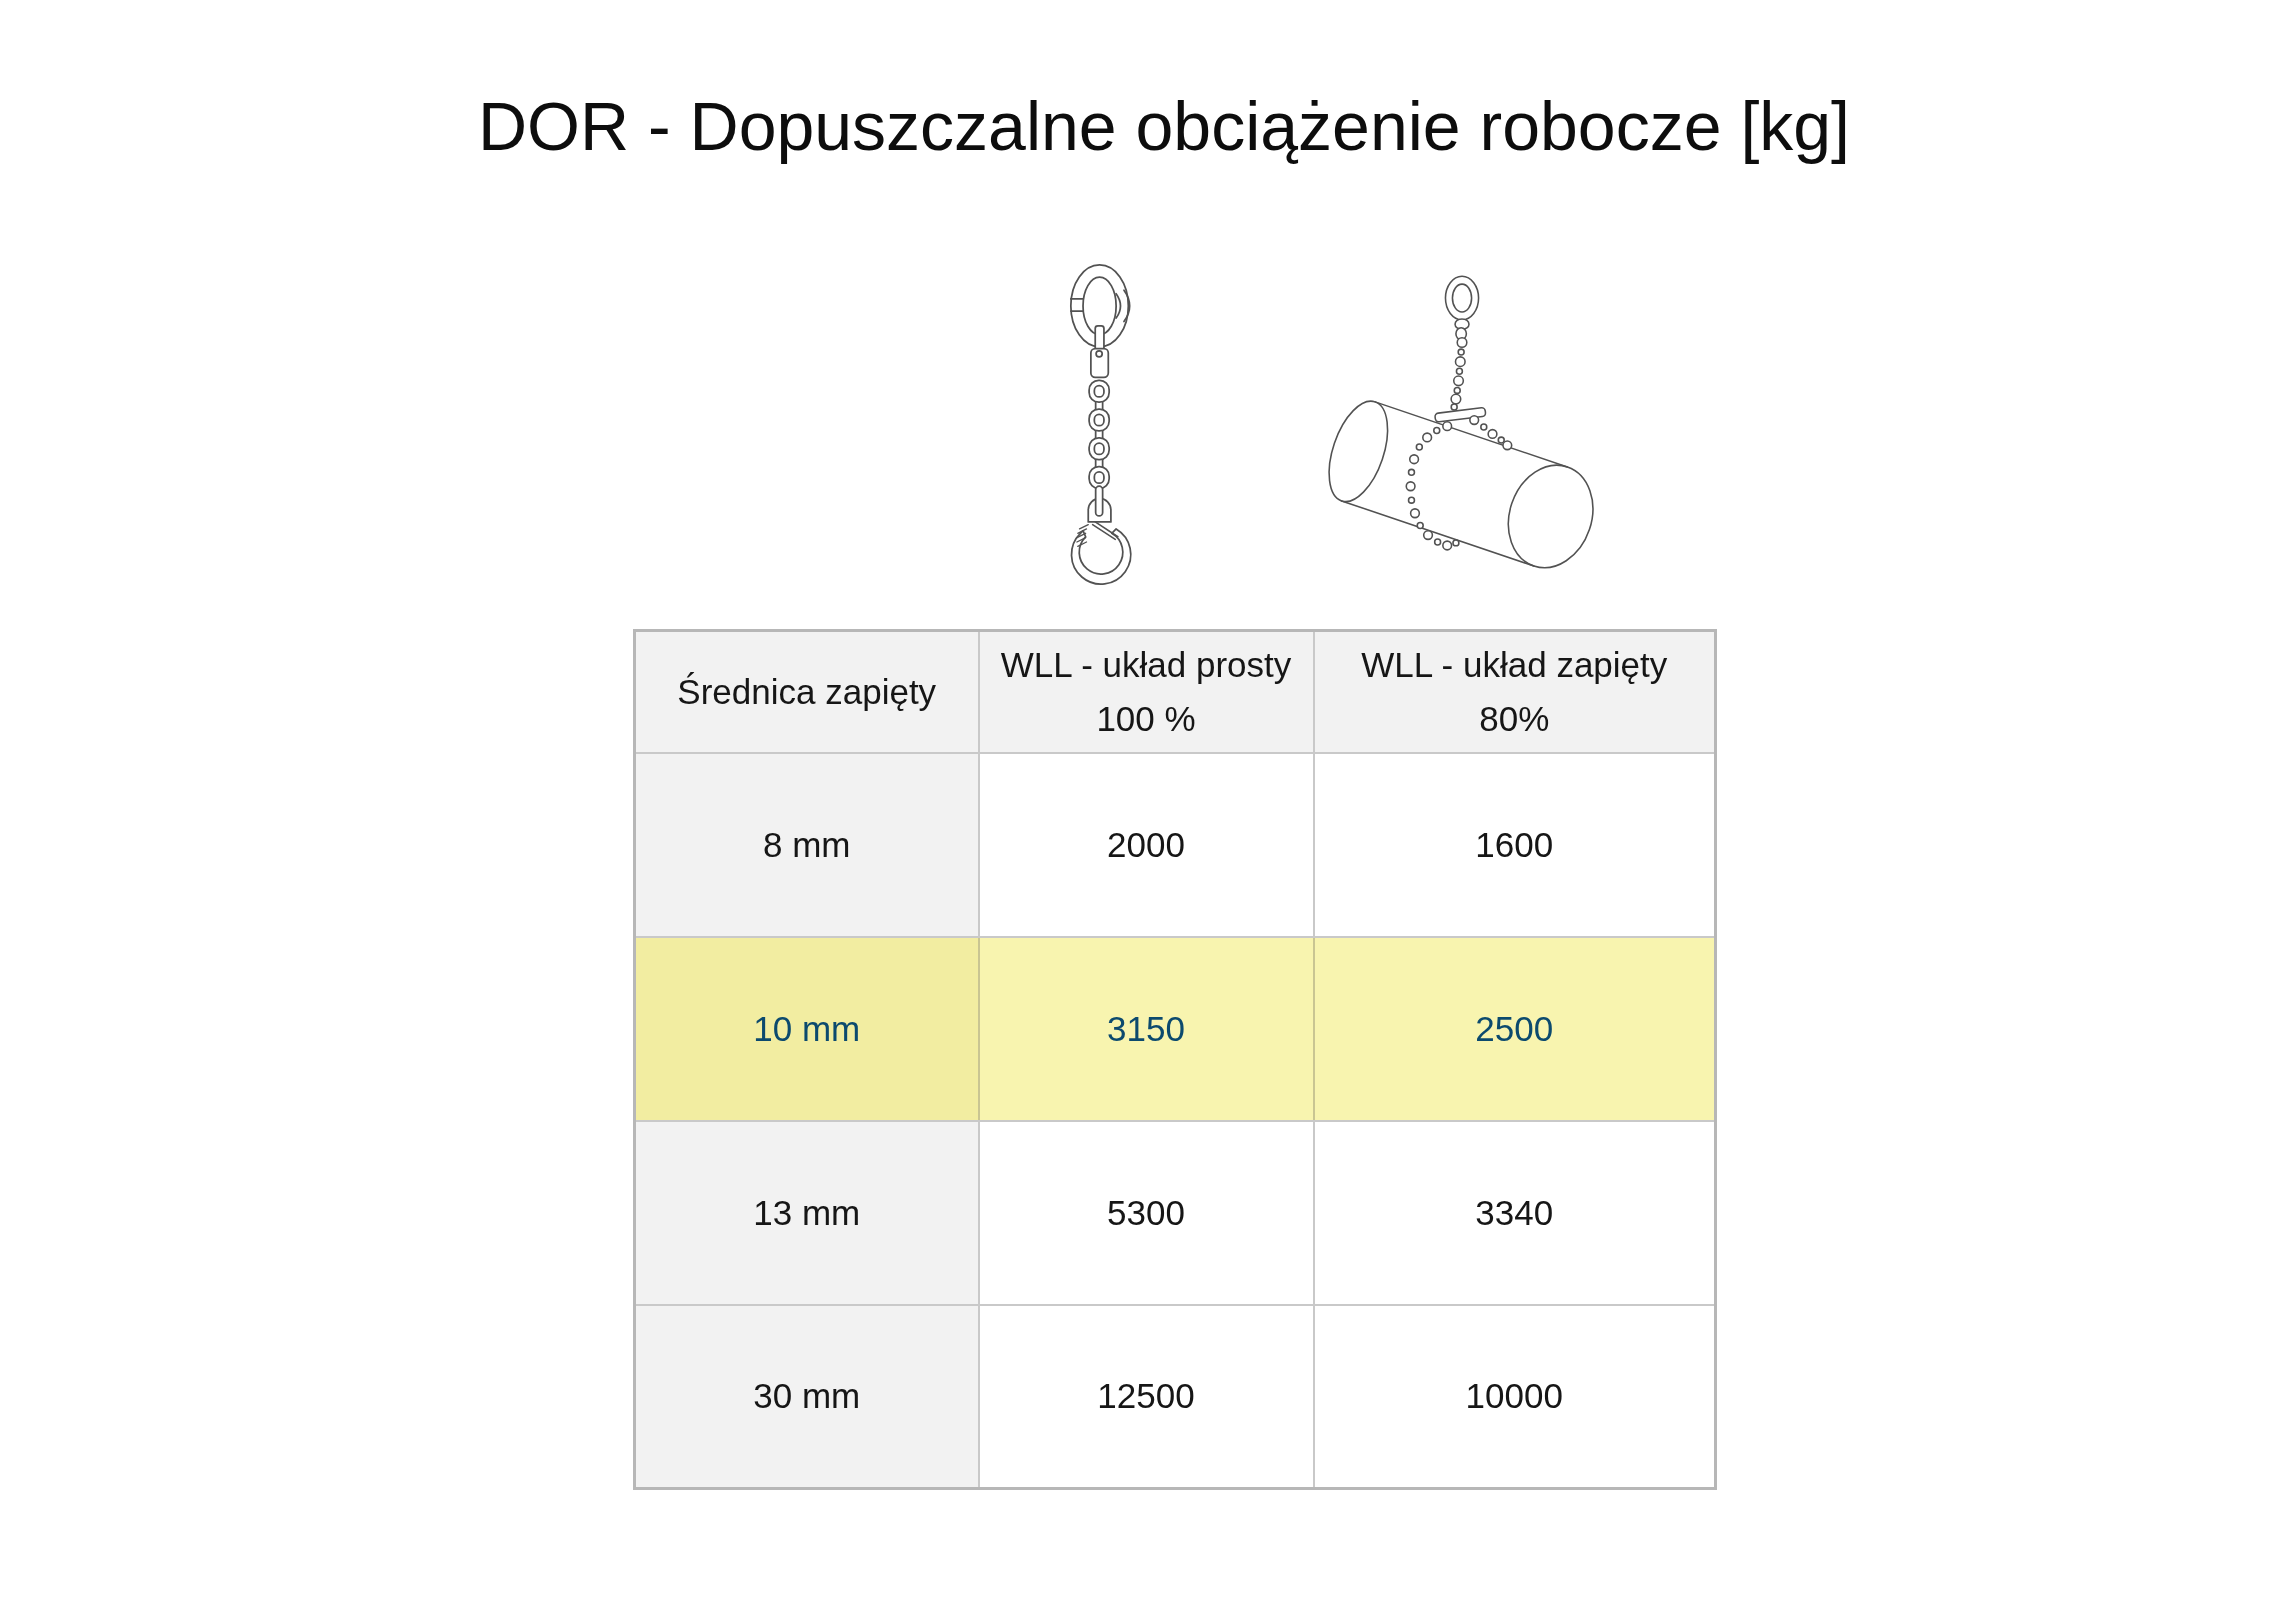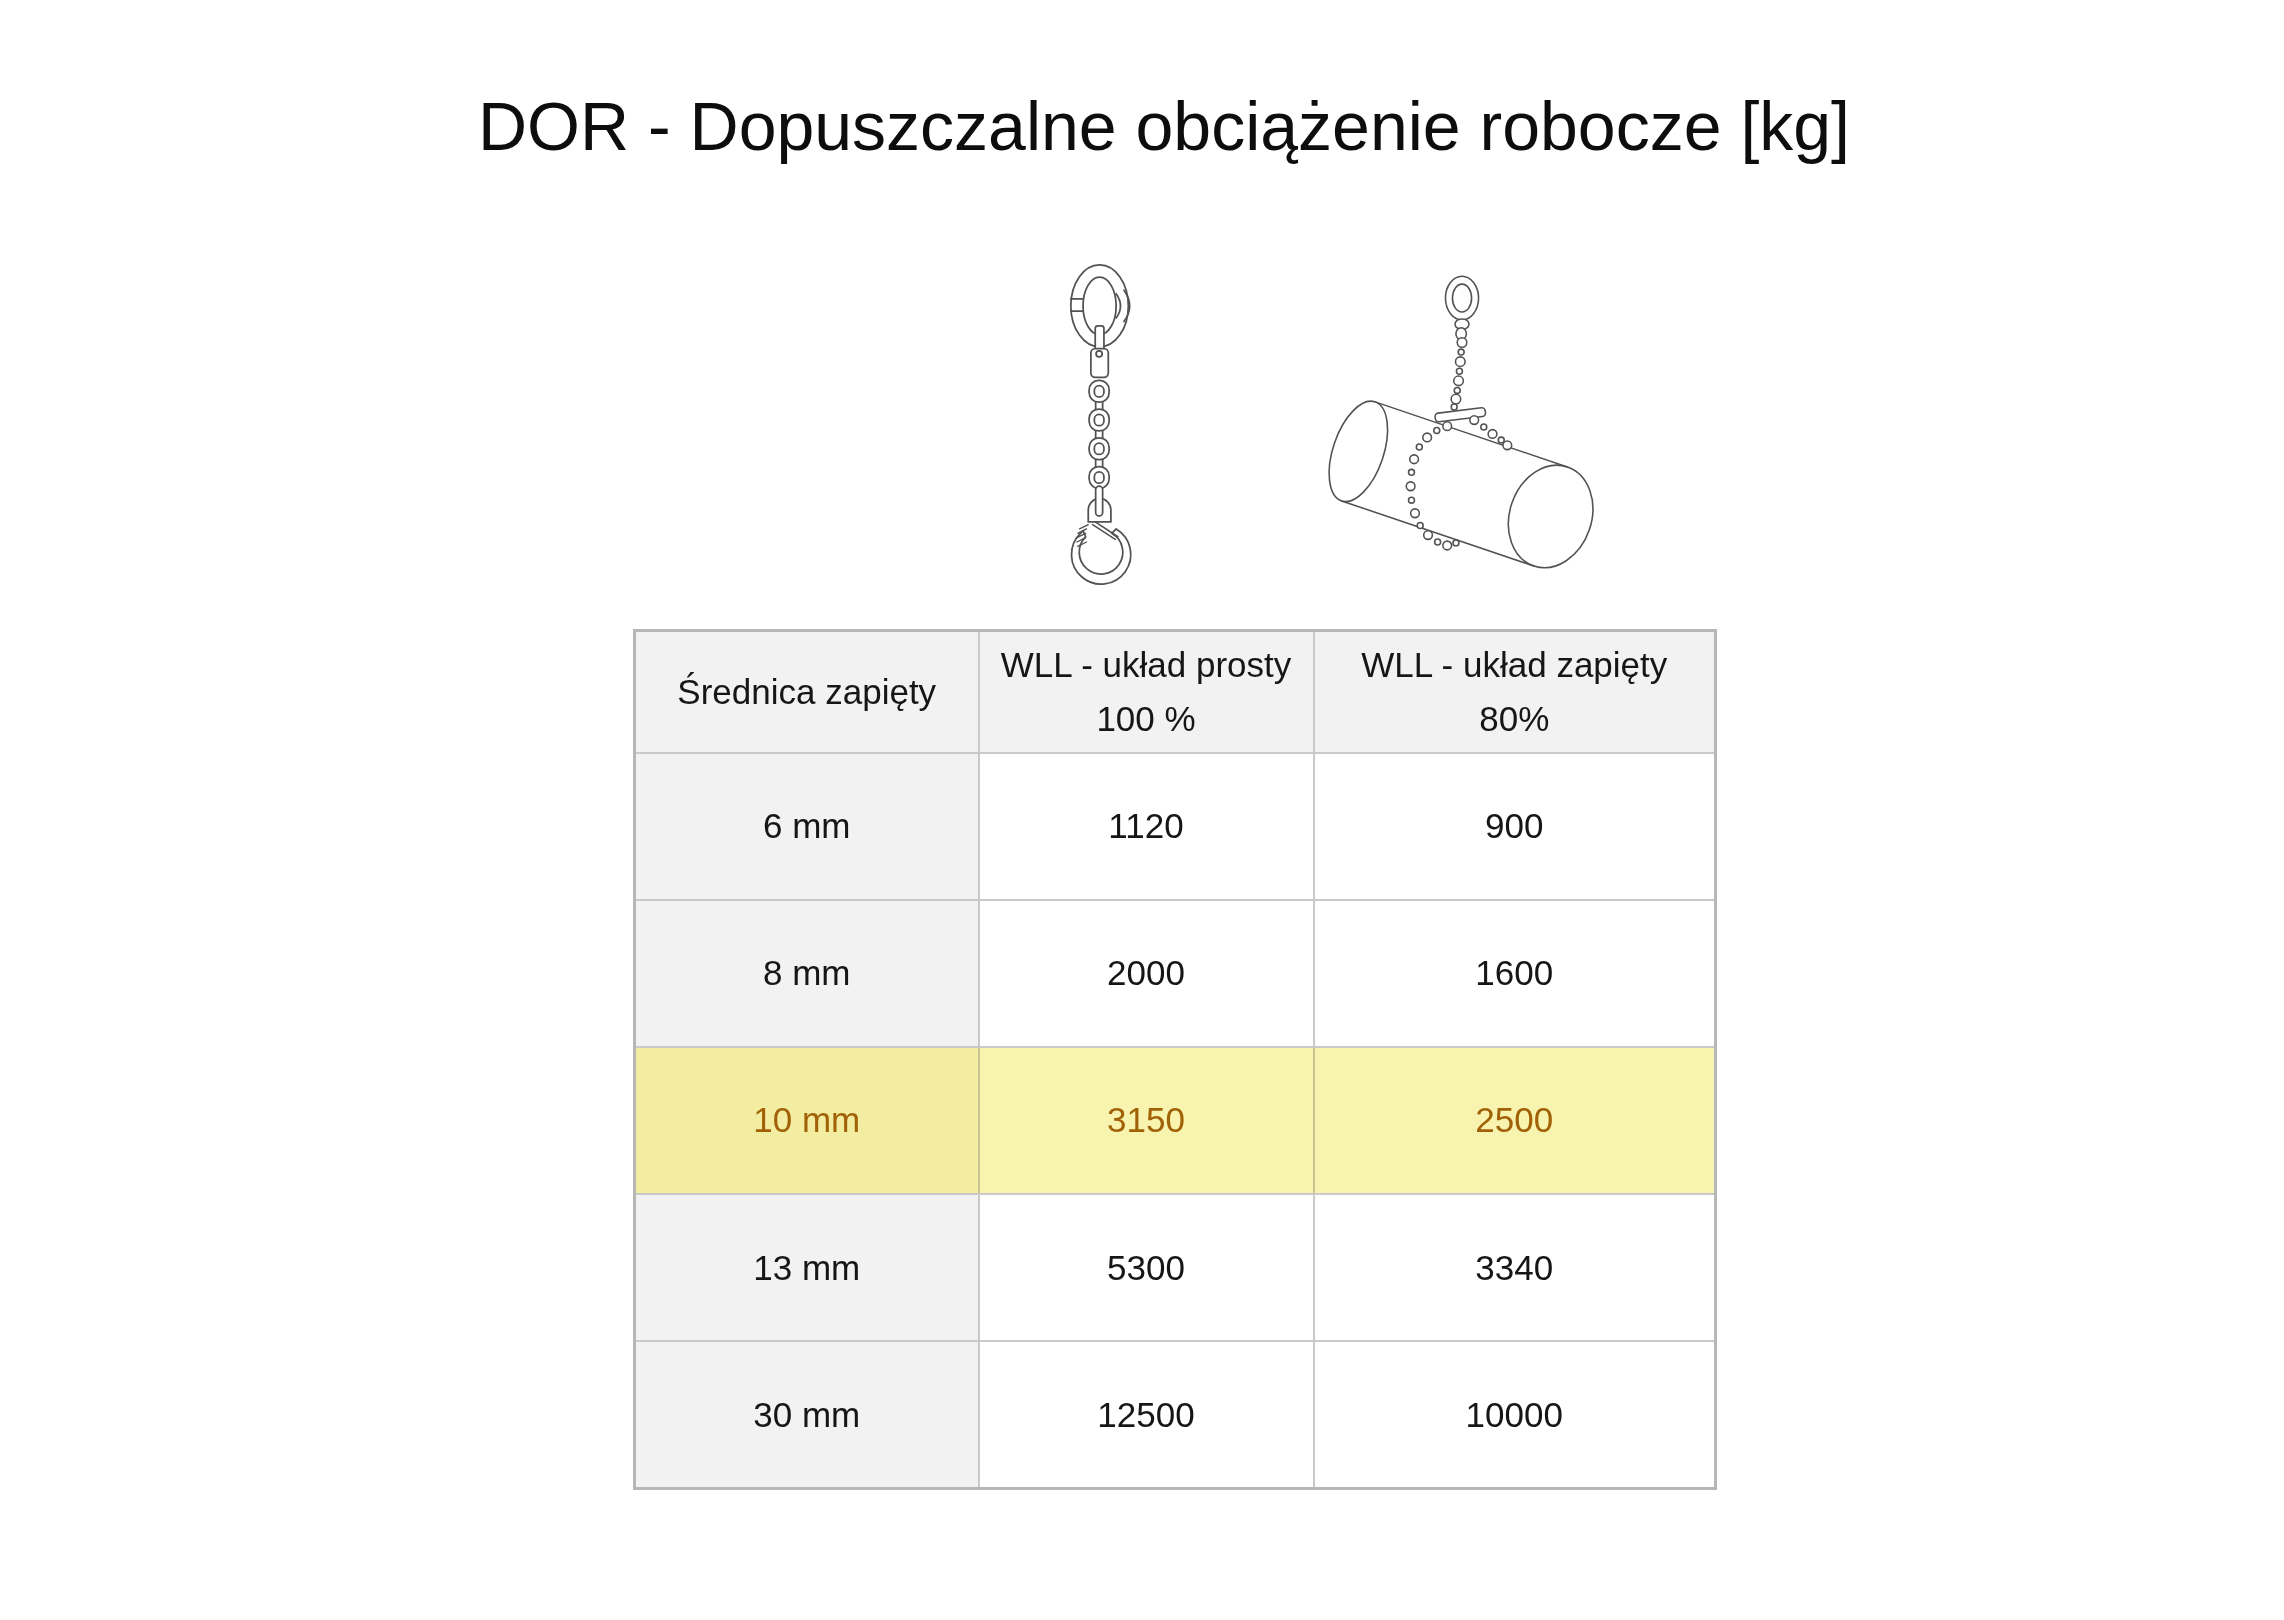--- a/index.html
+++ b/index.html
@@ -25,21 +25,21 @@
     border:2.6px solid #c9c9c9; padding:0; margin:0;
     text-align:center; vertical-align:middle;
     font-size:35px; font-weight:400; color:#161616;
     font-family:"Liberation Sans", sans-serif;
   }
   table.wll thead tr { height:122px; }
   table.wll tbody tr { height:123px; }
   table.wll th { background:#f2f2f2; line-height:1.55; }
   table.wll td { background:#ffffff; }
   table.wll td.rowlabel { background:#f2f2f2; }
-  table.wll tr.hl td { background:#f8f4af; color:#a16207;
+  table.wll tr.hl td { background:#f8f4af; color:#0c4a6e;
     border-left-color:#c9c592; border-right-color:#c9c592; }
   table.wll tr.hl td.rowlabel { background:#f2eda1; }
 </style>
 </head>
 <body>
 
 <div class="page">
 
   <h1 class="title">DOR - Dopuszczalne obciążenie robocze [kg]</h1>
 
@@ -158,25 +158,20 @@
           <div>100 %</div>
         </th>
         <th>
           <div>WLL - układ zapięty</div>
           <div>80%</div>
         </th>
       </tr>
     </thead>
     <tbody>
       <tr>
-        <td class="rowlabel">6 mm</td>
-        <td>1120</td>
-        <td>900</td>
-      </tr>
-      <tr>
         <td class="rowlabel">8 mm</td>
         <td>2000</td>
         <td>1600</td>
       </tr>
       <tr class="hl">
         <td class="rowlabel">10 mm</td>
         <td>3150</td>
         <td>2500</td>
       </tr>
       <tr>

